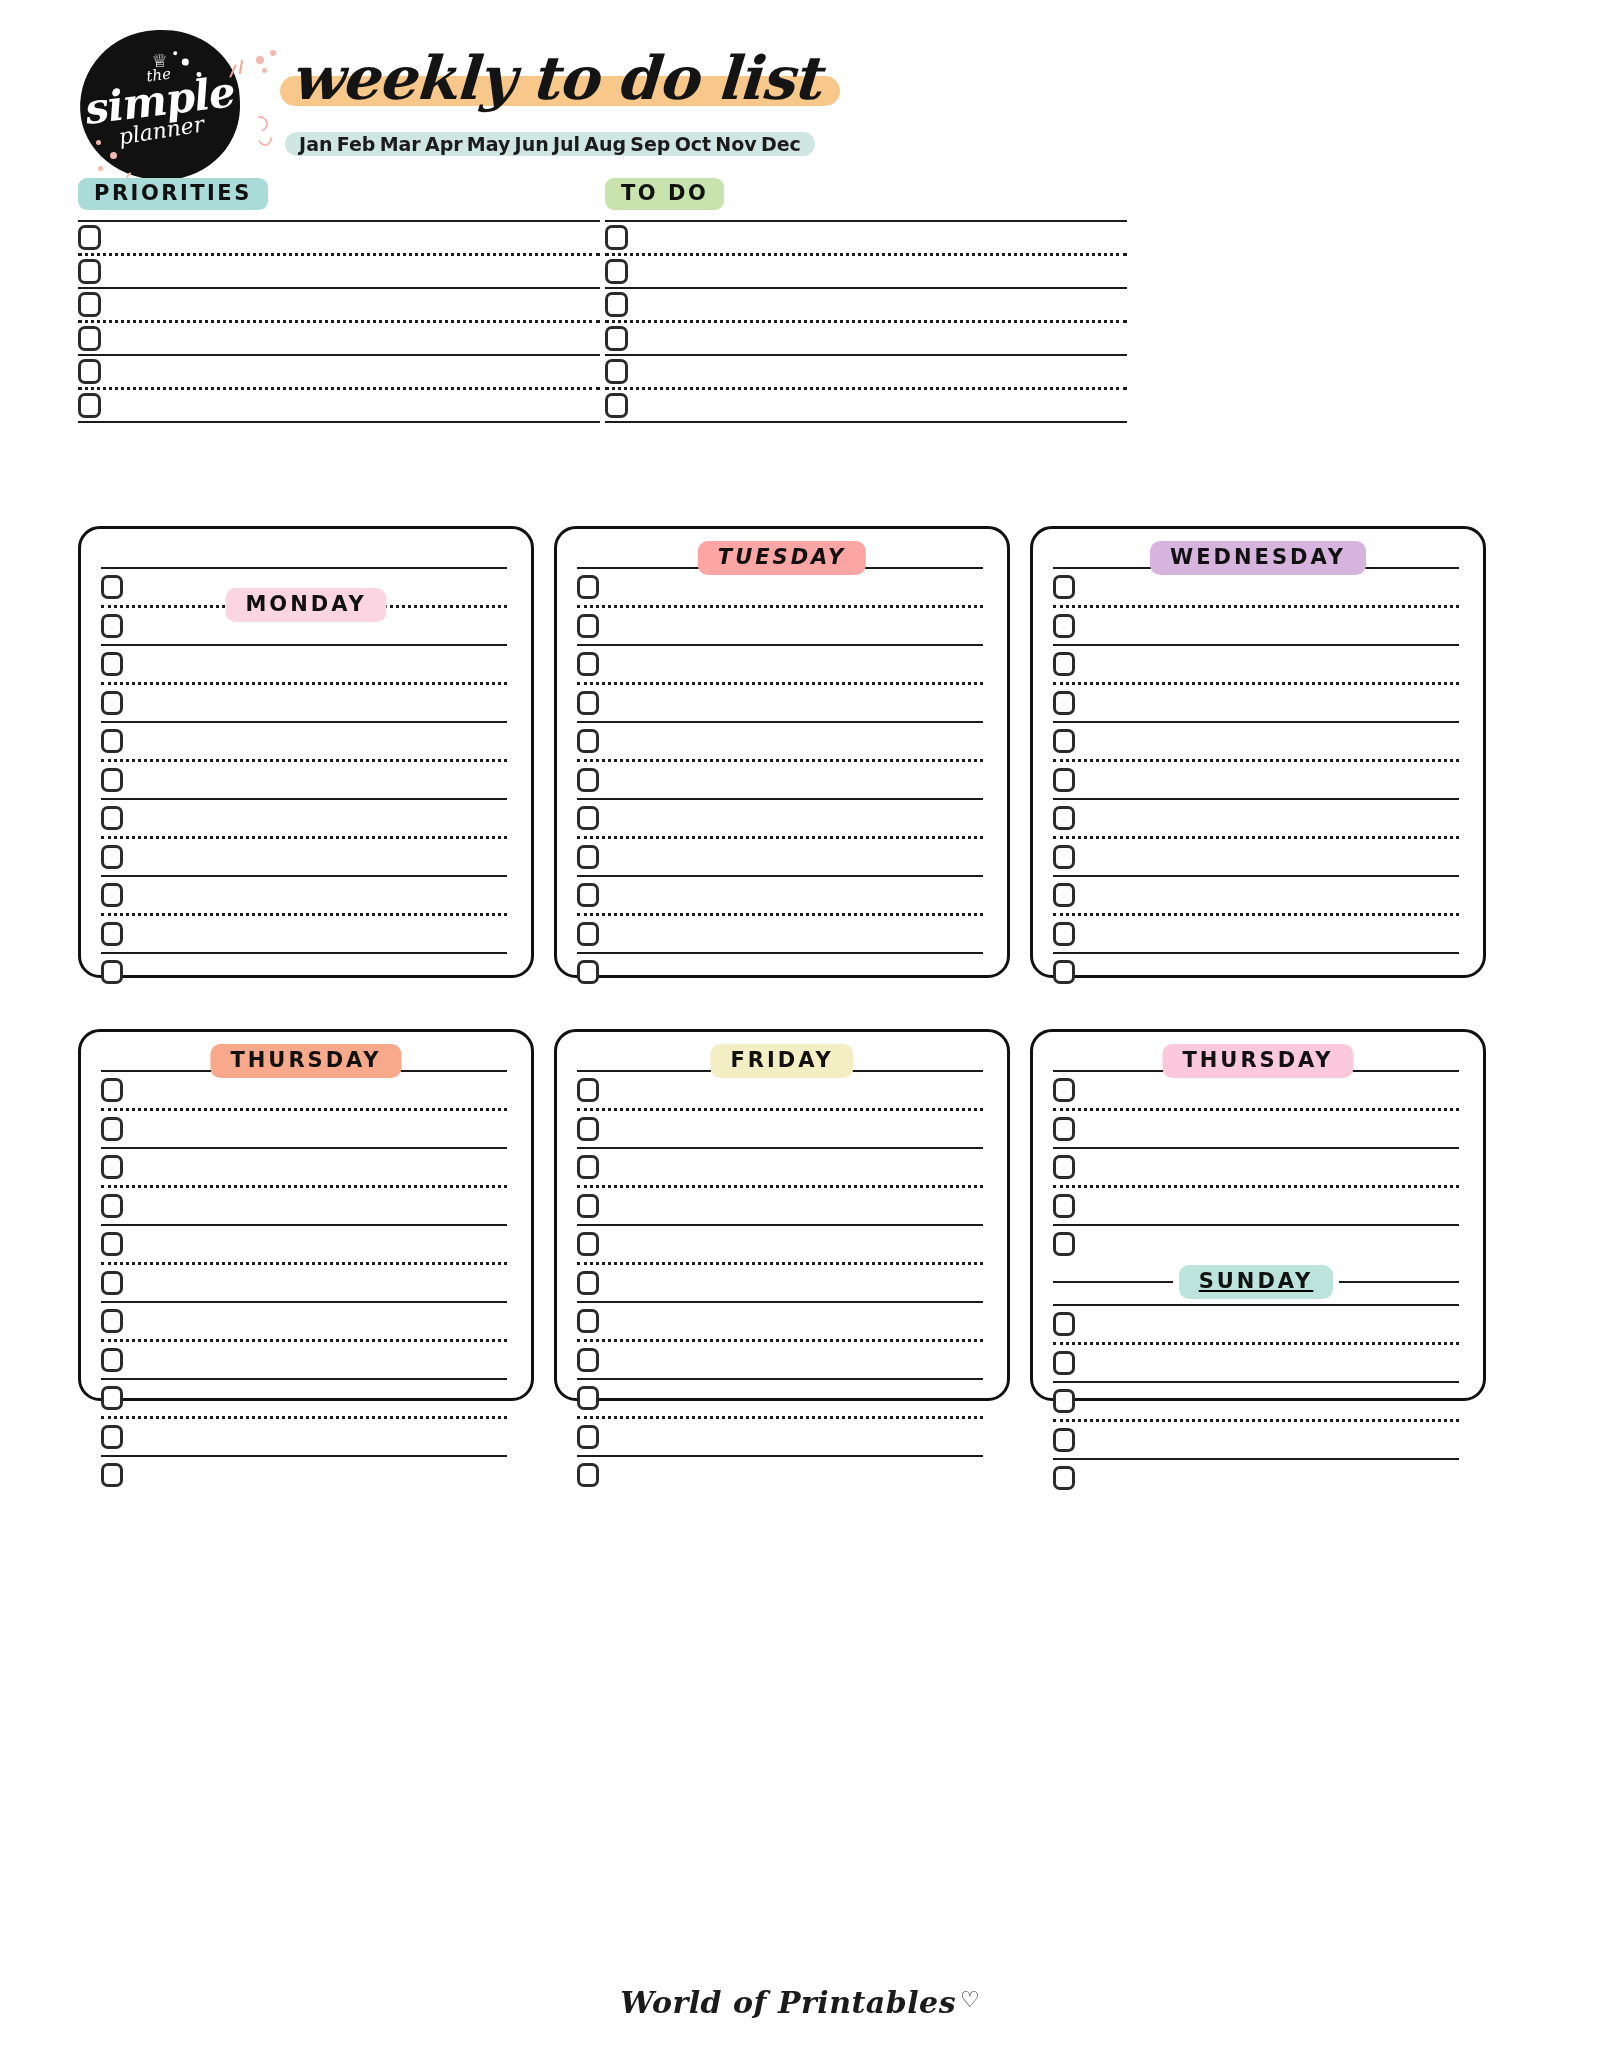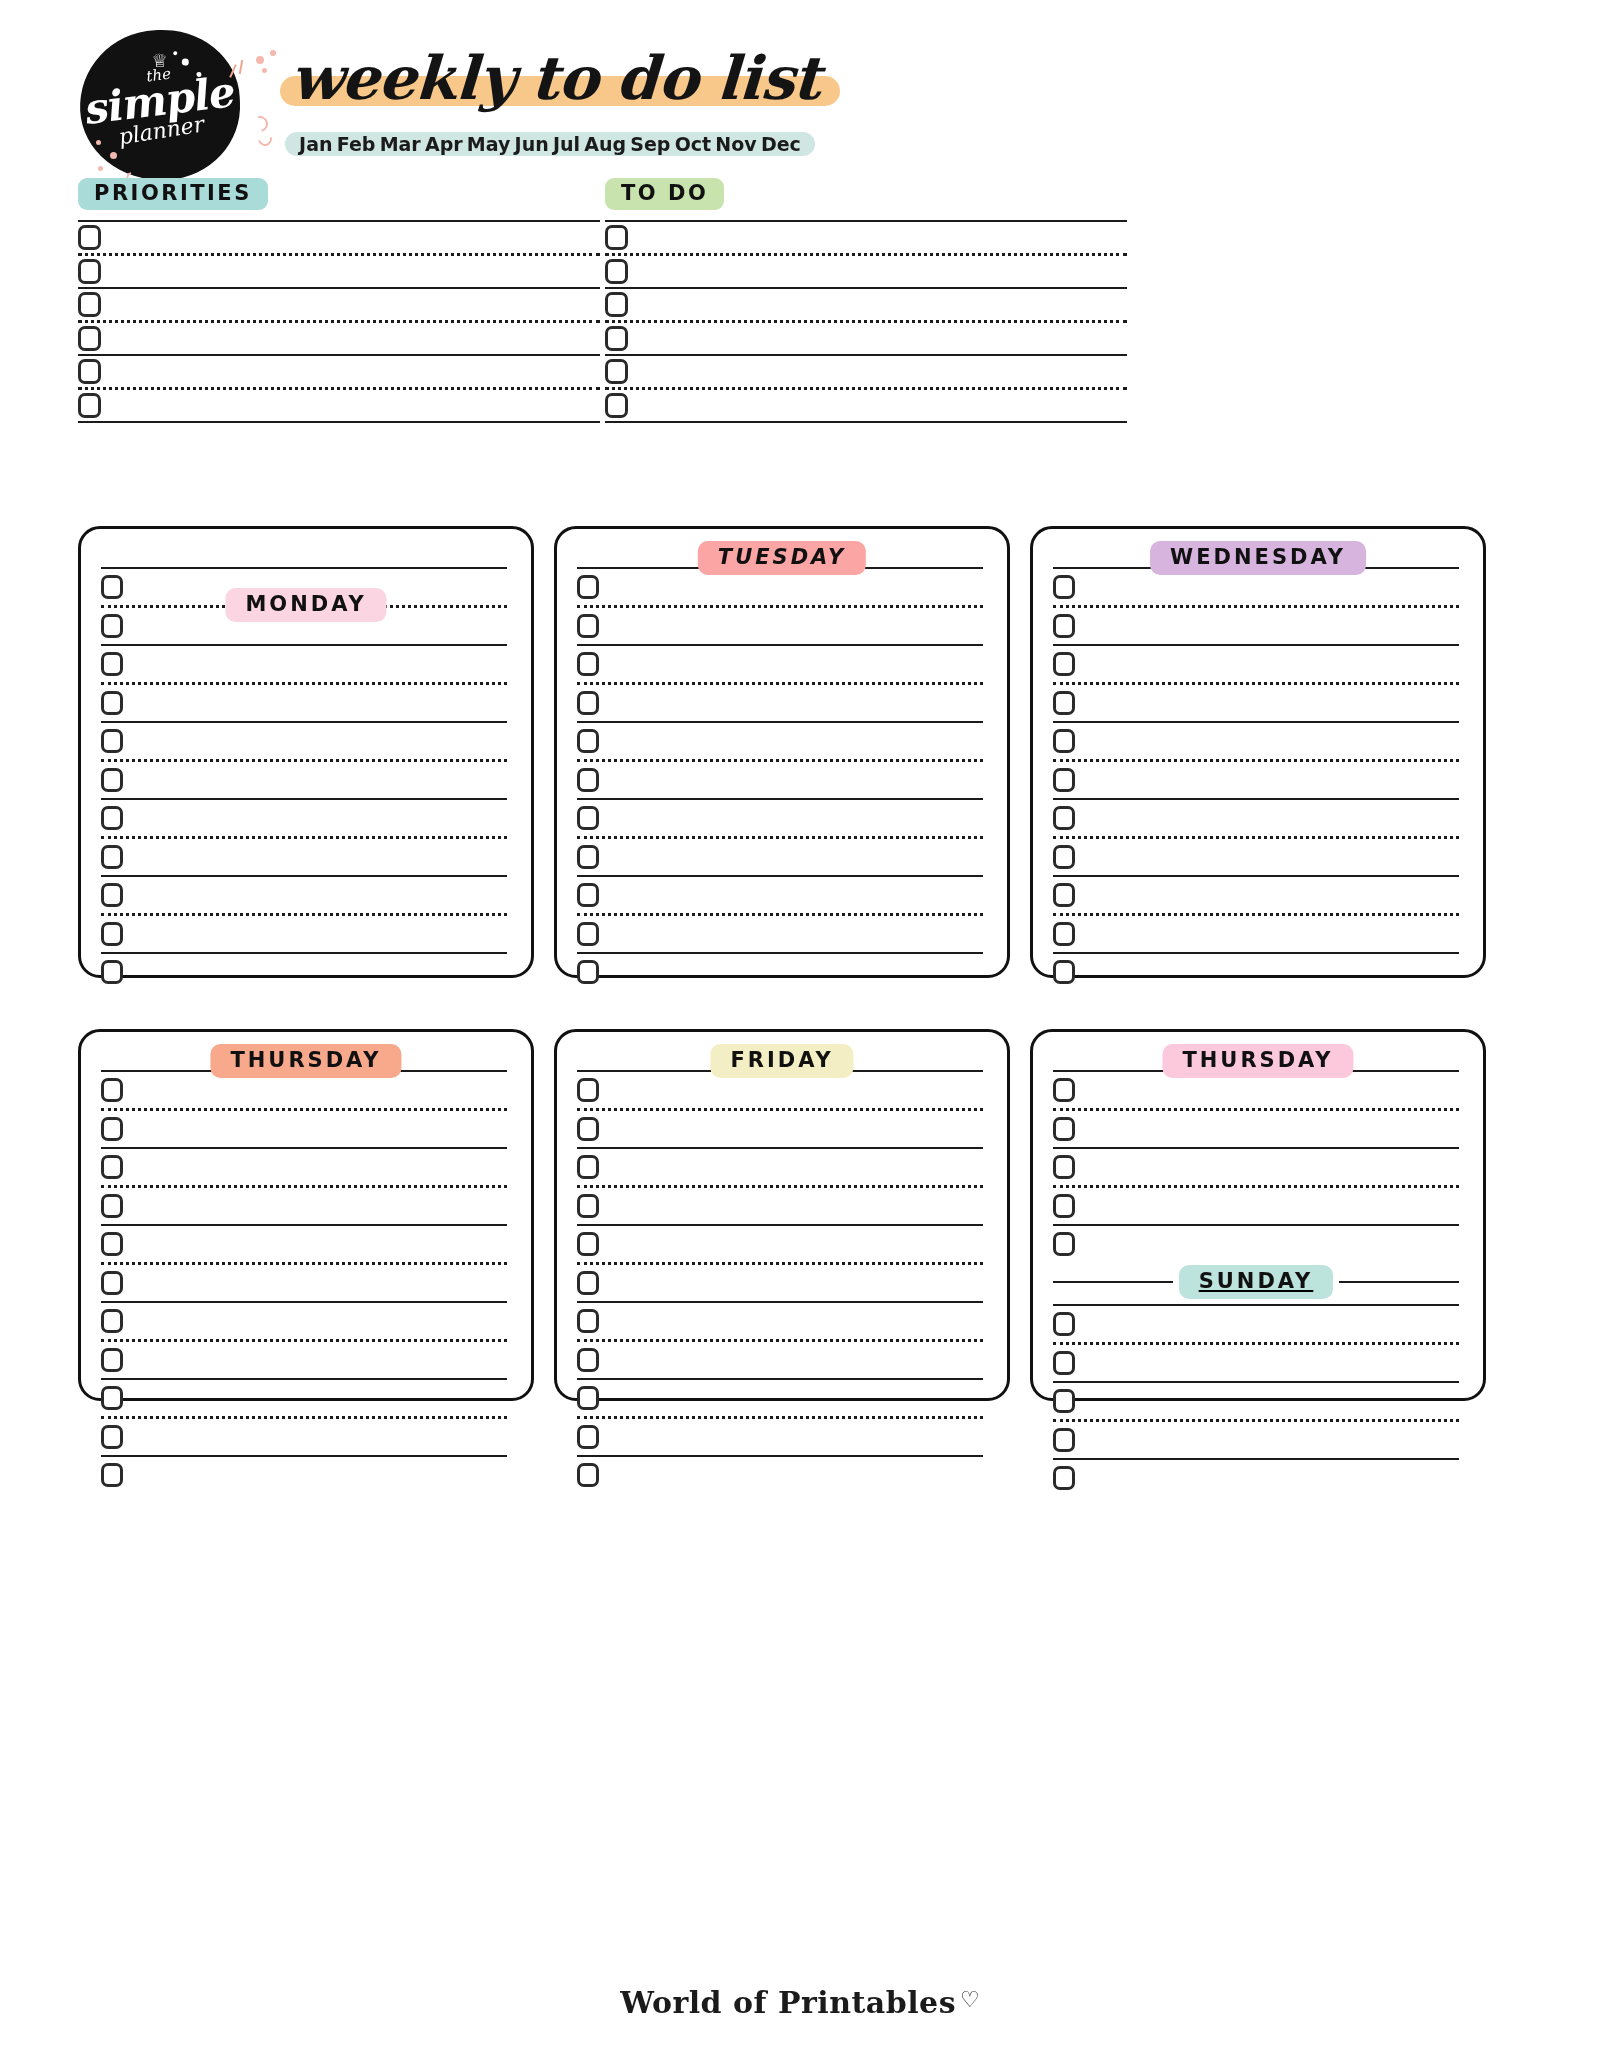--- a/index.html
+++ b/index.html
@@ -303,20 +303,21 @@
   
   .footer {
     position: absolute;
     left: 0;
     top: 1985px;
     width: 1600px;
     text-align: center;
   }
   .footer-text {
     font-family: "DejaVu Serif", serif;
+    font-style: italic;
     font-weight: bold;
     font-size: 30px;
     color: #1b1b1b;
     letter-spacing: 0.5px;
   }
   .footer-heart {
     font-size: 22px;
     color: #1b1b1b;
     vertical-align: super;
     margin-left: 4px;

